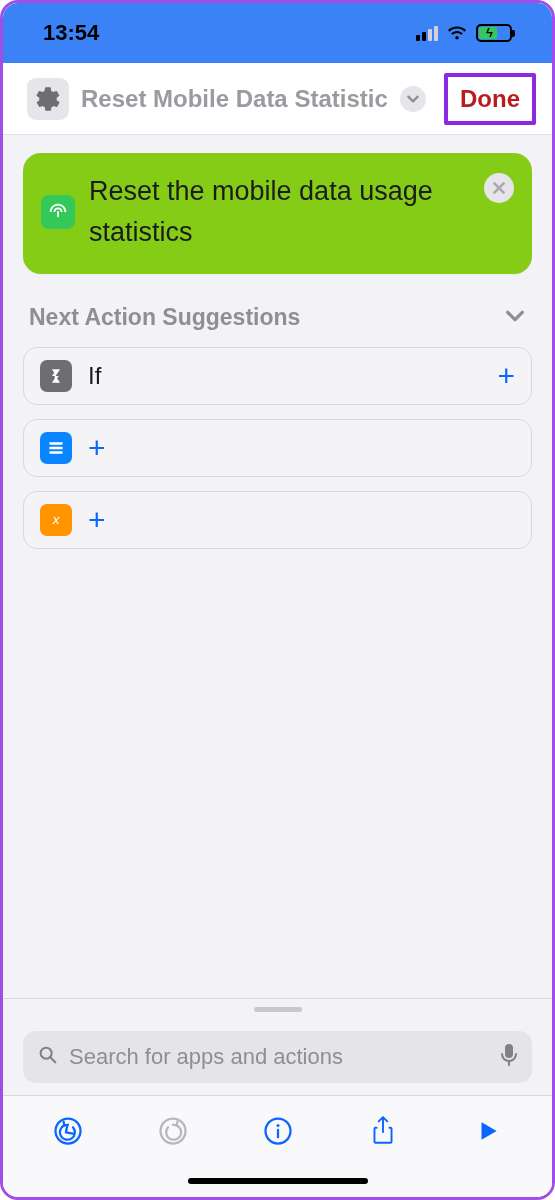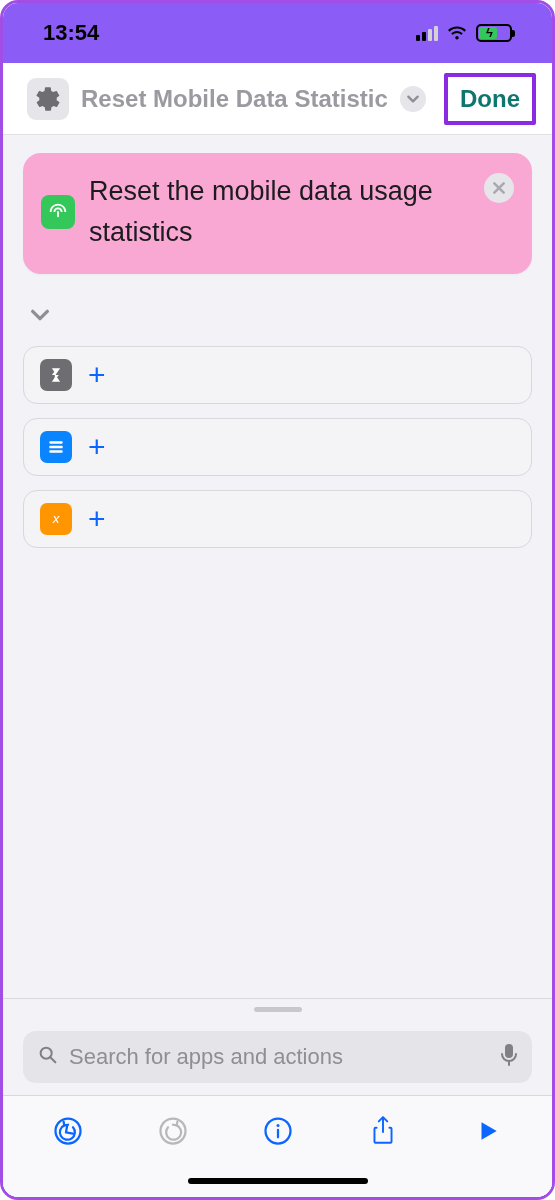--- a/index.html
+++ b/index.html
@@ -19,21 +19,21 @@
       position: relative;
     }
     .screen {
       width: 100%;
       height: 100%;
       display: flex;
       flex-direction: column;
       background: #f2f2f7;
     }
     .status-bar {
-      background: #8b5cf6;
+      background: #3b82f6;
       height: 60px;
       display: flex;
       align-items: center;
       justify-content: space-between;
       padding: 0 40px;
     }
     .status-time {
       font-size: 22px;
       font-weight: 600;
       color: #000;
@@ -129,33 +129,33 @@
       background: #e5e5ea;
       display:flex;
       align-items:center;
       justify-content:center;
     }
     .done-btn {
       border: 4px solid #8a2be2;
       padding: 8px 12px;
       font-size: 24px;
       font-weight: 600;
-      color: #0f766e;
+      color: #b91c1c;
       margin-left: 6px;
       border-radius: 2px;
     }
 
     .content {
       flex: 1;
       overflow: auto;
       padding: 18px 20px 0 20px;
     }
 
     .action-card {
-      background: #f9a8d4;
+      background: #84cc16;
       border-radius: 18px;
       padding: 18px 18px 22px 18px;
       box-shadow: 0 1px 2px rgba(0,0,0,0.04);
       position: relative;
     }
     .action-card-row {
       display: flex;
       align-items: center;
       gap: 14px;
     }
@@ -364,34 +364,36 @@
         <div class="action-title">Reset the mobile data usage statistics</div>
       </div>
       <div class="action-clear">
         <svg width="14" height="14" viewBox="0 0 12 12">
             <path d="M2 2l8 8M10 2l-8 8" stroke="#a9a9ae" stroke-width="2.2" stroke-linecap="round"></path>
           </svg>
       </div>
     </div>
 
     <div class="section-header">
+      <div class="section-header-title">Next Action Suggestions</div>
       <div class="section-chevron">
         <svg width="22" height="22" viewBox="0 0 12 12">
             <path d="M2 4l4 4 4-4" stroke="#8e8e93" stroke-width="1.8" fill="none" stroke-linecap="round" stroke-linejoin="round"></path>
           </svg>
       </div>
     </div>
 
     <div class="suggestion">
       <div class="sugg-icon sugg-if">
         <svg width="20" height="20" viewBox="0 0 24 24">
             <path fill="#fff" d="M12 3l-7 9h5v9l7-9h-5V3z" transform="scale(0.7) translate(5 5)"></path>
             <path fill="#fff" d="M7 4h10l-5 7-5-7zm5 9l5 7H7l5-7z"></path>
           </svg>
       </div>
+      <div class="sugg-label">If</div>
       <div class="sugg-plus">+</div>
     </div>
 
     <div class="suggestion">
       <div class="sugg-icon sugg-menu">
         <svg width="20" height="20" viewBox="0 0 24 24">
             <rect x="4" y="5" width="16" height="3" rx="1" fill="#fff"></rect>
             <rect x="4" y="10.5" width="16" height="3" rx="1" fill="#fff"></rect>
             <rect x="4" y="16" width="16" height="3" rx="1" fill="#fff"></rect>
           </svg>

